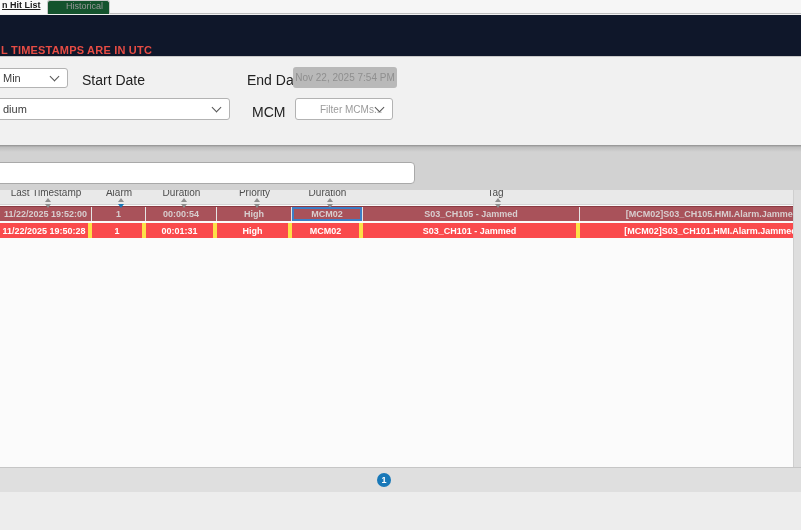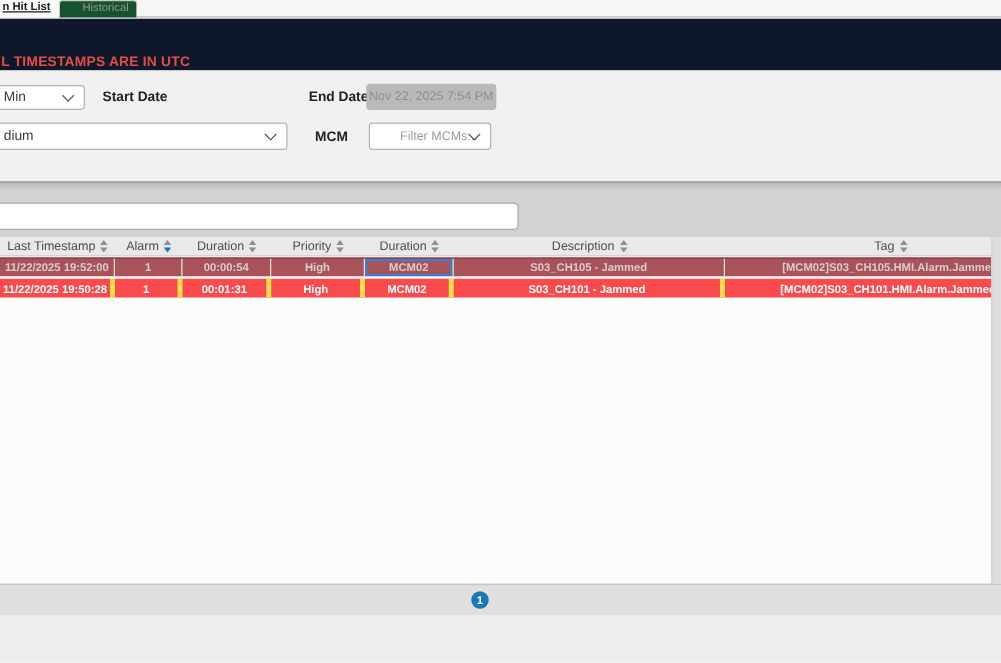--- a/index.html
+++ b/index.html
@@ -28,21 +28,21 @@
   .select-box { position:absolute; background:#ffffff; border:1px solid #b3b3b3; border-radius:3px;
                 display:flex; align-items:center; font-size:11px; color:#3c3c3c; cursor:pointer; }
   .sel-interval { left:-40px; top:11px; width:108px; height:20px; padding-left:42px; }
   .sel-priority { left:-40px; top:41px; width:270px; height:22px; padding-left:42px; }
   .sel-mcm { left:295px; top:41px; width:98px; height:22px; padding-left:24px; }
   .sel-mcm .sel-text { color:#9b9b9b; font-size:10px; }
   .chev { position:absolute; right:9px; top:50%; width:7px; height:7px; margin-top:-5px; }
   .chev::before { content:""; position:absolute; left:0; top:0; width:6px; height:6px;
                   border-right:1.5px solid #555; border-bottom:1.5px solid #555;
                   transform:rotate(45deg); }
-  .flabel { position:absolute; font-size:11px; font-weight:bold; color:#222; }
+  .flabel { position:absolute; font-size:14px; font-weight:normal; color:#222; }
   .lbl-start { left:82px; top:15px; }
   .lbl-end   { left:247px; top:15px; }
   .lbl-mcm   { left:252px; top:47px; }
   .date-btn { position:absolute; top:10px; width:104px; height:21px; background:#b9b9b9;
               border:none; border-radius:3px; font-size:10px; color:#8f8f8f;
               font-family:"Liberation Sans", sans-serif; cursor:pointer; }
   .btn-start { left:133px; }
   .btn-end   { left:293px; }
 
   
@@ -53,21 +53,21 @@
                   background:#ffffff; border:1px solid #a9a9a9; border-radius:4px;
                   font-size:11px; padding:0 8px; color:#333; outline:none;
                   font-family:"Liberation Sans", sans-serif; }
 
   
   .grid { position:absolute; left:0; top:190px; width:793px; height:277px;
           background:#fbfbfb; overflow:hidden; }
   .thead { display:flex; width:845px; height:15px; background:#e9e9e9;
            border-bottom:1px solid #d4d4d4; }
   .th { display:flex; align-items:center; justify-content:center;
-        font-size:10px; color:#4d4d4d; cursor:pointer; }
+        font-size:10px; color:#4d4d4d; cursor:pointer;flex-direction:column; }
   .carets { display:inline-flex; flex-direction:column; gap:2px; margin-left:4px; }
   .caret-up { width:0; height:0; border-left:3px solid transparent; border-right:3px solid transparent;
               border-bottom:4px solid #8f8f8f; }
   .caret-down { width:0; height:0; border-left:3px solid transparent; border-right:3px solid transparent;
                 border-top:4px solid #8f8f8f; }
   .caret-down.active { border-top-color:var(--accent-blue,#1878b8); }
 
   .trow { display:flex; width:845px; height:15px; font-size:9px; font-weight:bold;
           cursor:pointer; }
   .trow-0 { margin-top:1px; background:var(--row-selected-bg,#a9525a); color:#d8cecf;
@@ -171,27 +171,20 @@
             <span class="caret-down"></span>
           </span>
       </div>
       <div class="th c5">
         <span>Duration</span>
         <span class="carets">
             <span class="caret-up"></span>
             <span class="caret-down"></span>
           </span>
       </div>
-      <div class="th c6">
-        <span>Description</span>
-        <span class="carets">
-            <span class="caret-up"></span>
-            <span class="caret-down"></span>
-          </span>
-      </div>
       <div class="th c7">
         <span>Tag</span>
         <span class="carets">
             <span class="caret-up"></span>
             <span class="caret-down"></span>
           </span>
       </div>
     </div>
 
     <div class="trow trow-0">

